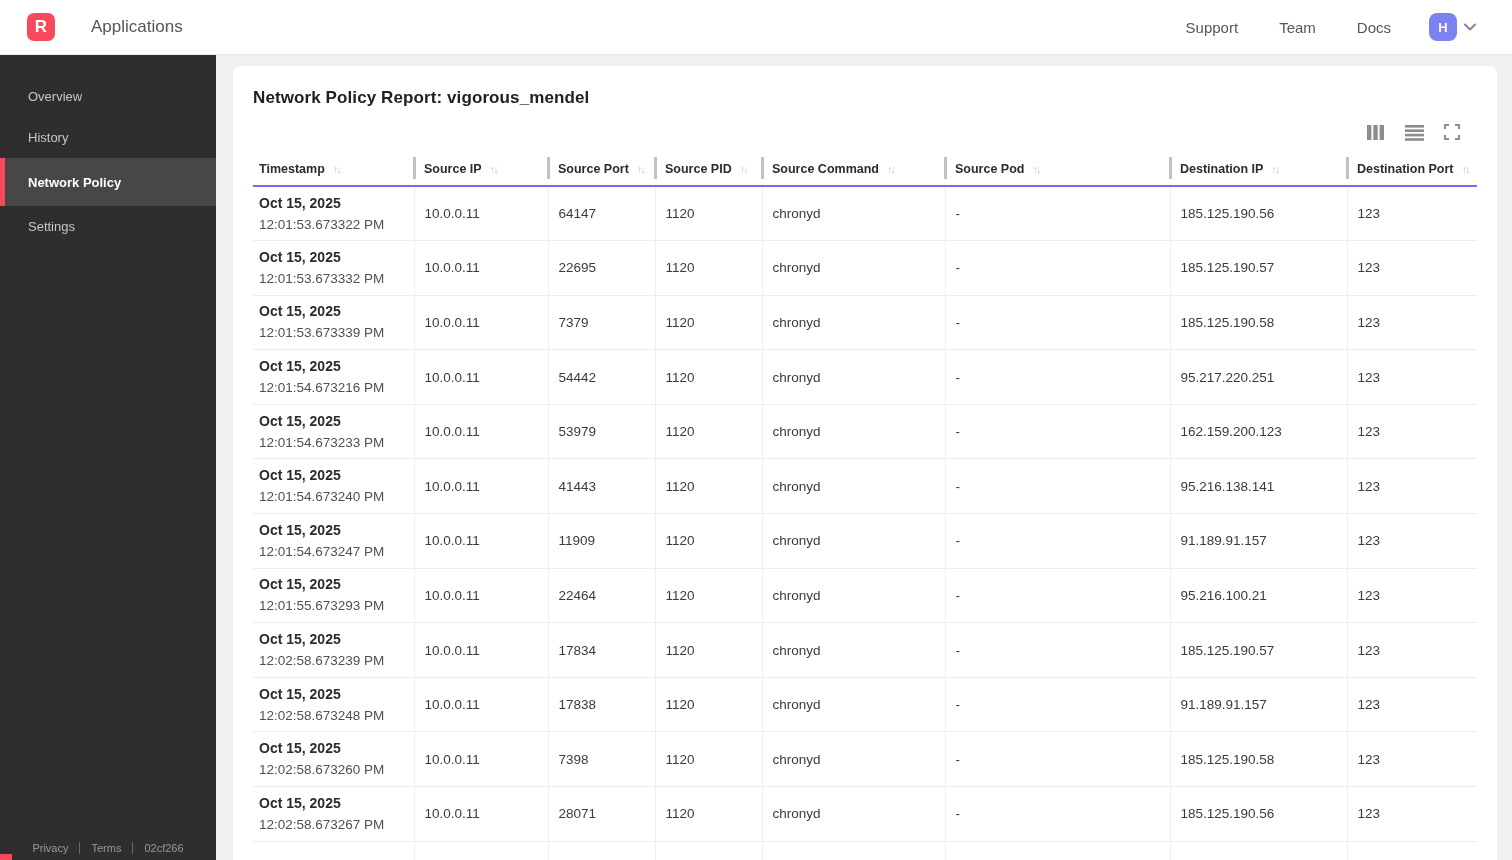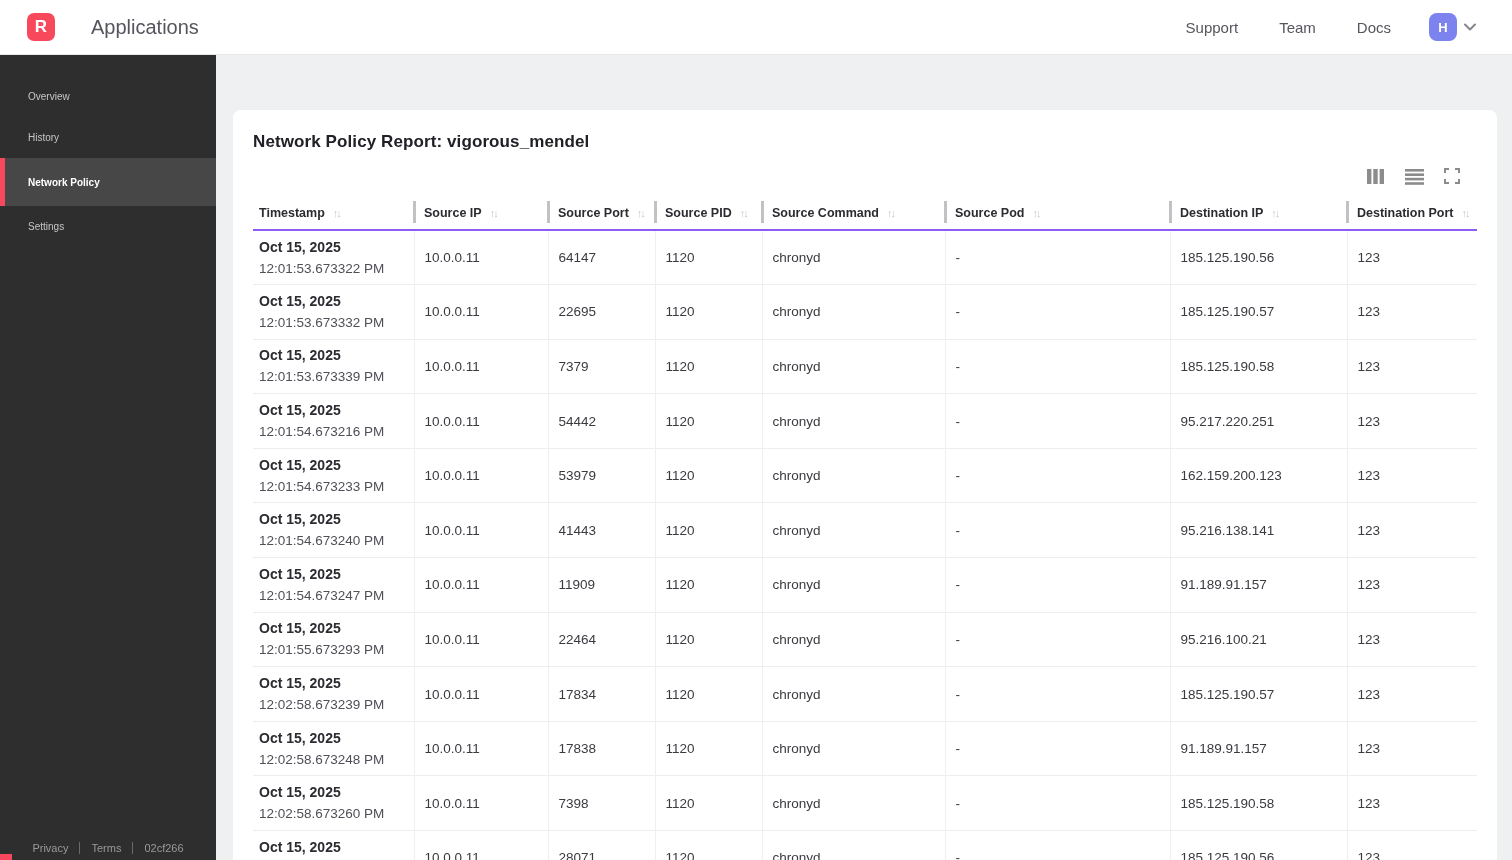--- a/index.html
+++ b/index.html
@@ -22,21 +22,21 @@
     width: 28px; height: 28px; margin-left: 27px;
     background: #f8495c; border-radius: 7px;
     color: #ffffff; font-weight: bold; font-size: 17px;
     display: flex; align-items: center; justify-content: center;
     cursor: pointer;
   }
   .nav-tabs { display: flex; align-items: center; height: 100%; margin-left: 34px; }
   .nav-tab {
     height: 100%; display: flex; align-items: center;
     padding: 0 2px; margin-right: 32px;
-    font-size: 20px; color: #55555d; cursor: pointer; position: relative;
+    font-size: 17px; color: #55555d; cursor: pointer; position: relative;
     white-space: nowrap;
   }
   .nav-tab.active { color: #2d2d35; font-weight: bold; }
   .nav-tab.active::after {
     content: ""; position: absolute; left: 0; right: 0; bottom: 0;
     height: 4px; background: #7d86f4; border-radius: 2px;
   }
   .nav-right { display: flex; align-items: center; padding-right: 34px; }
   .nav-link {
     font-size: 15px; color: #55555d; margin-left: 41px; cursor: pointer;
@@ -55,21 +55,21 @@
   .layout { display: flex; height: 805px; }
 
   
   .sidebar {
     width: 216px; background: #2e2e2e; height: 100%;
     position: relative; flex-shrink: 0;
   }
   .sidebar-items { padding-top: 21px; }
   .side-item {
     height: 41px; display: flex; align-items: center;
-    padding-left: 28px; font-size: 10px; color: #c6c6c6;
+    padding-left: 28px; font-size: 13px; color: #c6c6c6;
     cursor: pointer; border-left: 5px solid transparent;
     padding-left: 23px;
   }
   .side-item.active {
     background: #474747; color: #ffffff; font-weight: bold;
     border-left: 5px solid #f8485e; height: 48px;
   }
   .sidebar-footer {
     position: absolute; bottom: 6px; left: 0; width: 100%;
     display: flex; align-items: flex-start; justify-content: center;
@@ -79,21 +79,21 @@
   .sidebar-footer .foot-static { cursor: default; }
   .foot-sep {
     width: 1px; height: 12px; background: #6a6a6a; margin: 0 11px;
   }
   .corner-red {
     position: absolute; bottom: 0; left: 0; width: 12px; height: 6px;
     background: #f8485e;
   }
 
   
-  .content { flex: 1; padding: 11px 16px 0 17px; margin-top: 44px; }
+  .content { flex: 1; padding: 11px 16px 0 17px; }
   .card {
     background: #ffffff; border-radius: 8px;
     height: 900px; padding: 22px 20px 0 20px;
     overflow: hidden;
   }
   .card-title {
     font-size: 17px; font-weight: bold; color: #202027;
     letter-spacing: .1px;
   }
   .toolbar {

